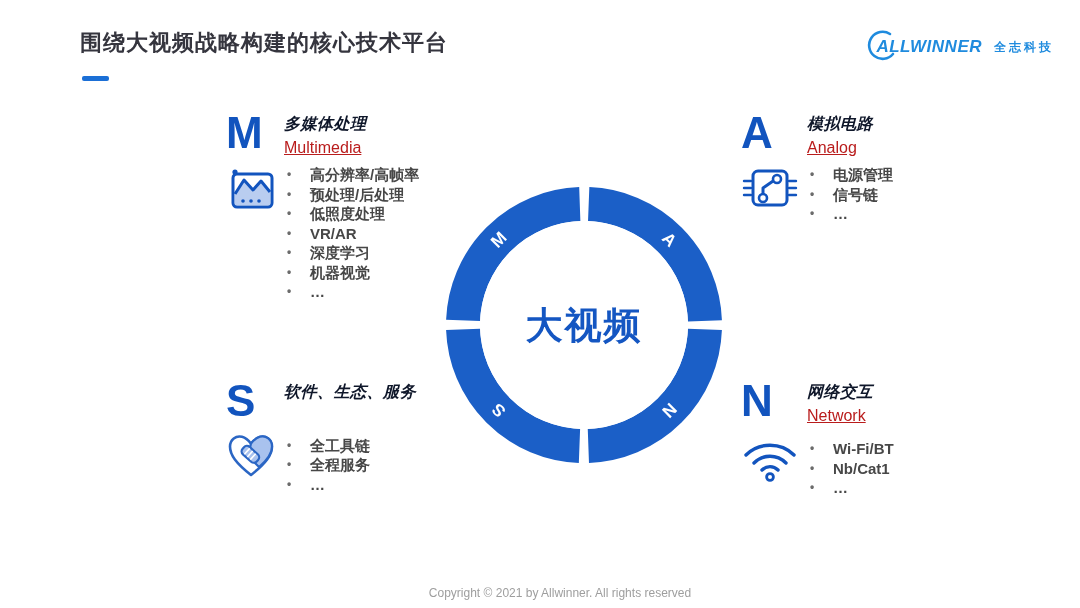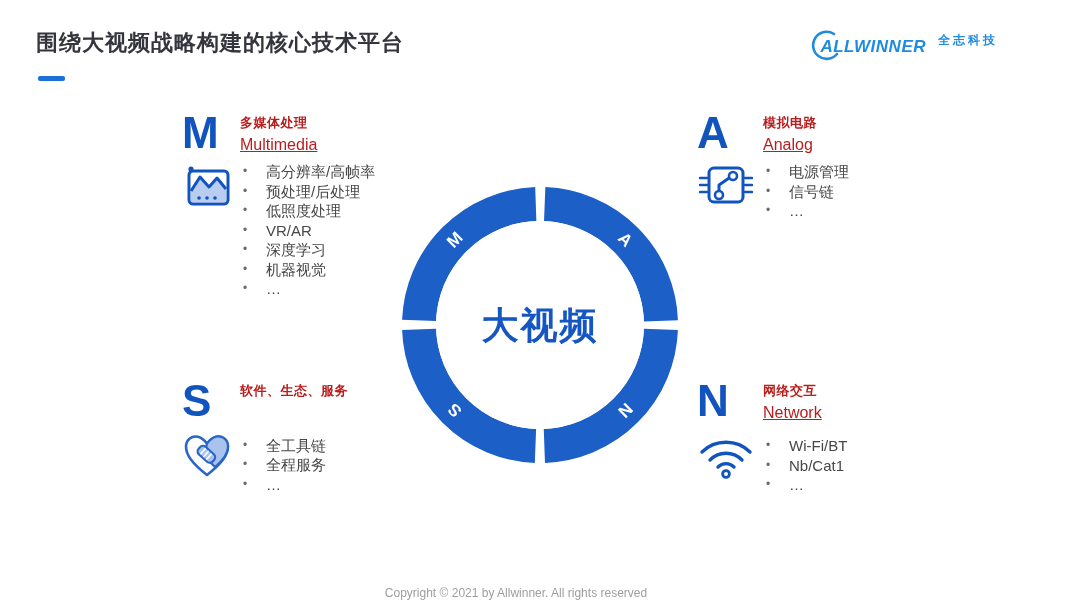--- a/index.html
+++ b/index.html
@@ -1,42 +1,42 @@
 <!DOCTYPE html>
 <html><head>
 <meta charset="utf-8">
 <style>
   html,body{margin:0;padding:0;background:#fff;}
   body{font-family:"Liberation Sans","DejaVu Sans",sans-serif;}
-  #slide{position:relative;width:1032px;height:608px;background:#ffffff;overflow:hidden;}
+  #slide{position:relative;width:1032px;height:608px;background:#ffffff;overflow:hidden;margin-left:44px;}
 
   
   .page-title{position:absolute;left:36px;top:28px;font-size:22px;font-weight:bold;
     color:#35353E;letter-spacing:1px;}
   .title-dash{position:absolute;left:38px;top:76px;width:27px;height:5px;
     background:#1B6FD6;border-radius:2px;}
-  .logo{position:absolute;right:34px;top:32px;display:flex;align-items:flex-start;}
+  .logo{position:absolute;right:22px;top:32px;display:flex;align-items:center;}
   .logo-mark{position:relative;height:30px;display:flex;align-items:center;}
   .logo-swoosh{position:absolute;left:-8px;top:-3px;}
   .logo-en{font-size:17px;font-weight:bold;font-style:italic;color:#1F8BDE;
     letter-spacing:.5px;padding-left:6px;}
   .logo-cn{font-size:12px;font-weight:bold;color:#1F8BDE;letter-spacing:3px;margin-left:12px;}
 
   
   .stage{position:absolute;left:0;top:0;width:1080px;height:608px;}
 
   
   .quad{position:absolute;display:grid;grid-template-columns:58px auto;column-gap:0;}
   .quad.right{grid-template-columns:66px auto;}
   .q-letter{font-size:44px;font-weight:bold;color:#1254BE;line-height:0.95;}
   .q-head{padding-top:2px;}
-  .q-title{font-size:13px;font-weight:bold;color:#b91c1c;letter-spacing:.5px;}
+  .q-title{font-size:16px;font-weight:bold;color:#0f172a;letter-spacing:.5px;font-style:italic;}
   .q-sub{font-size:16px;color:#b91c1c;margin-top:4px;text-decoration:underline;}
   .q-icon{margin-top:10px;}
-  .q-list{list-style:none;margin:8px 0 0 0;padding:0;font-size:15px;color:#474747;}
+  .q-list{list-style:none;margin:8px 0 0 0;padding:0;font-size:15px;color:#474747;font-weight:bold;}
   .q-list.lower{margin-top:14px;}
   .q-list li{position:relative;padding-left:26px;line-height:19.5px;}
   .q-list li::before{content:"•";position:absolute;left:3px;top:0;color:#6b6b6b;font-size:12px;}
 
   .footer{position:absolute;left:0;right:0;bottom:8px;text-align:center;
     font-size:12px;color:#9E9E9E;}
 </style>
 </head>
 <body>
 

